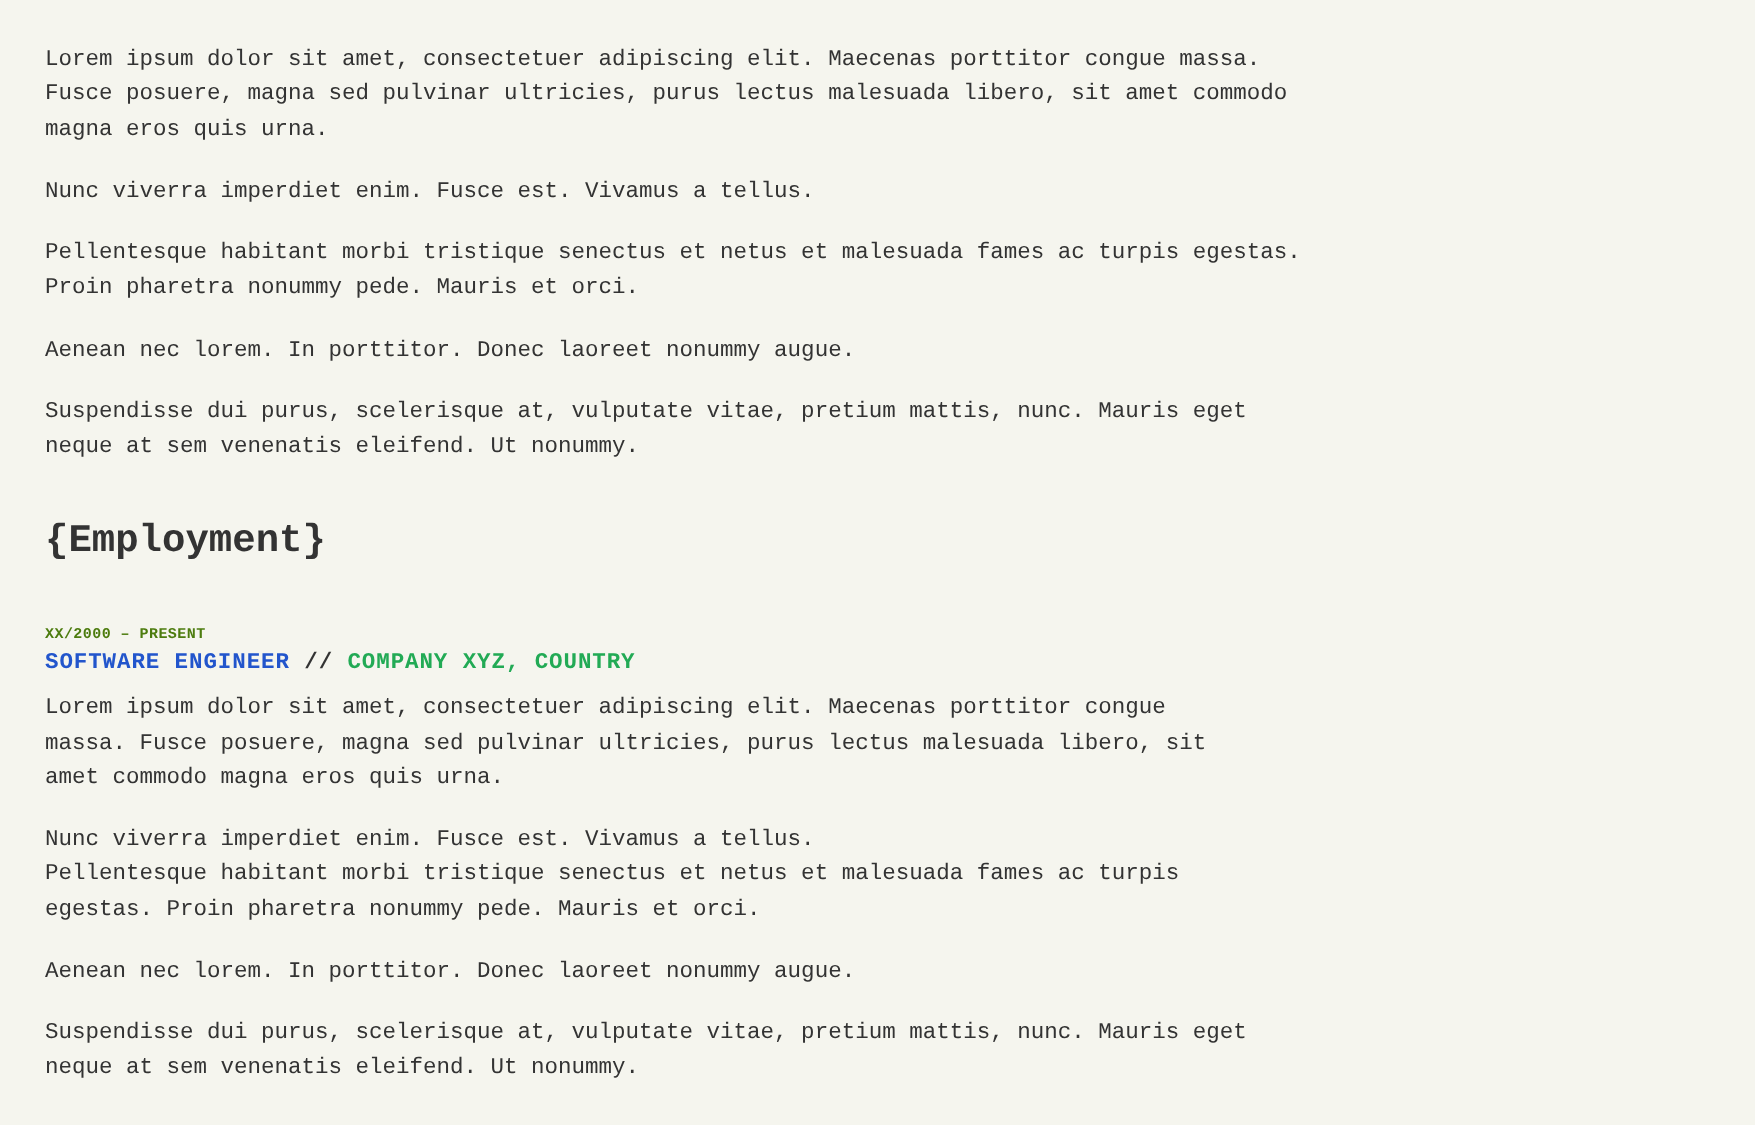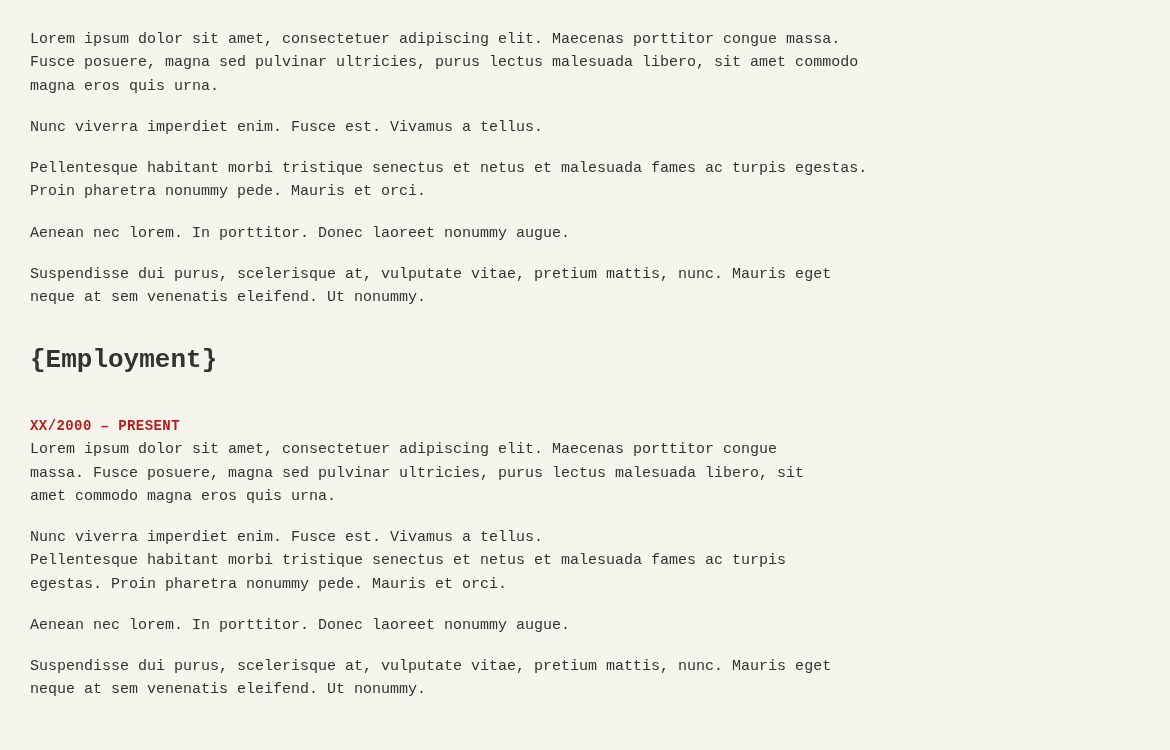--- a/index.html
+++ b/index.html
@@ -32,22 +32,22 @@
 
     .section-heading {
       font-size: 26px;
       font-weight: bold;
       color: #333333;
       margin-bottom: 16px;
       font-family: 'Courier New', Courier, monospace;
     }
 
     .job-date {
-      color: #b91c1c;
-      font-size: 14px;
+      color: #4d7c0f;
+      font-size: 10px;
       font-weight: bold;
       letter-spacing: 0.03em;
       margin-bottom: 4px;
       margin-top: 43px;
     }
 
     .job-title-line {
       font-size: 15px;
       font-weight: bold;
       letter-spacing: 0.04em;
@@ -108,20 +108,23 @@
   </div>
 
   <div class="employment-section">
 
     <div class="section-heading">{Employment}</div>
 
     <div class="job-entry">
 
       <div class="job-date">XX/2000 – PRESENT</div>
 
+      <div class="job-title-line">
+        <span class="job-title-part">SOFTWARE ENGINEER</span><span class="job-title-separator"> // </span><span class="job-company">COMPANY XYZ,</span><span class="job-country"> COUNTRY</span>
+      </div>
 
       <div class="job-description">
         <div class="paragraph-gap">
           <span style="white-space: pre-line;">Lorem ipsum dolor sit amet, consectetuer adipiscing elit. Maecenas porttitor congue
 massa. Fusce posuere, magna sed pulvinar ultricies, purus lectus malesuada libero, sit
 amet commodo magna eros quis urna.</span>
         </div>
         <div class="paragraph-gap">
           <span style="white-space: pre-line;">Nunc viverra imperdiet enim. Fusce est. Vivamus a tellus.
 Pellentesque habitant morbi tristique senectus et netus et malesuada fames ac turpis

